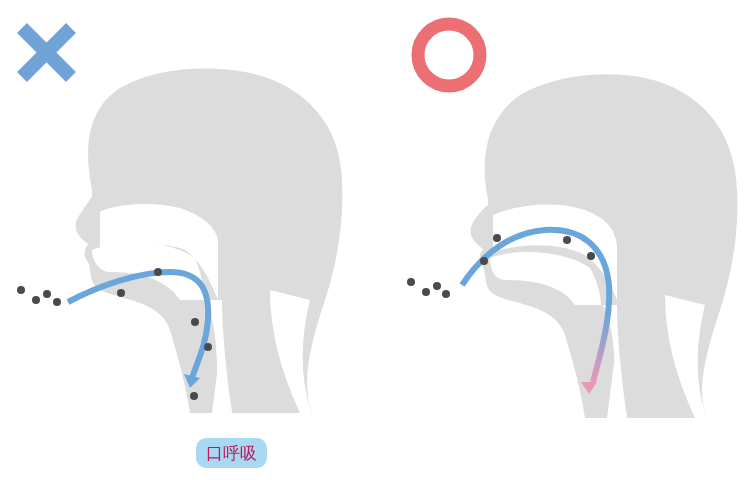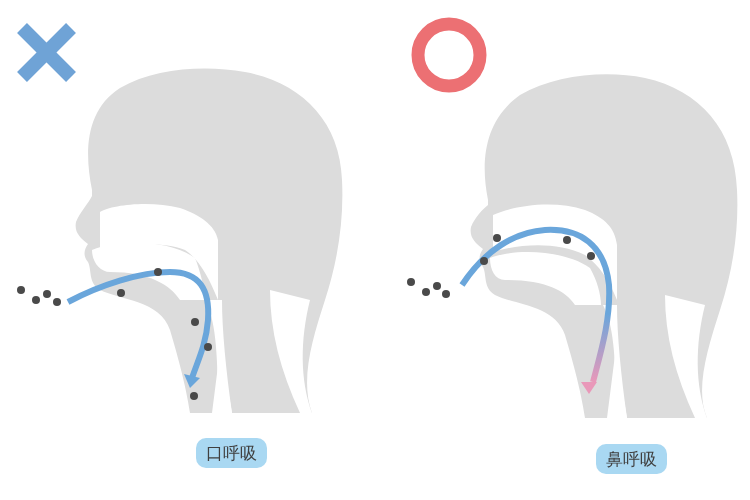--- a/index.html
+++ b/index.html
@@ -3,21 +3,21 @@
   <meta charset="utf-8">
   <style>
     html, body { margin: 0; padding: 0; background: #ffffff; }
     body { width: 750px; height: 500px; position: relative; overflow: hidden;
            font-family: "DejaVu Sans", sans-serif; }
     .panel { position: absolute; top: 0; width: 375px; height: 500px; }
     .panel.left { left: 0; }
     .panel.right { left: 375px; }
     svg { position: absolute; left: 0; top: 0; }
     .label { position: absolute; background: #a9d8f2; border-radius: 10px;
-             font-size: 17px; color: #404040; padding: 3px 10px; line-height: 24px;
+             font-size: 17px; color: #be185d; padding: 3px 10px; line-height: 24px;
              letter-spacing: 0px; }
   </style>
 </head>
 <body>
 
 <div class="panel left">
   <svg width="375" height="500" viewBox="0 0 375 500">
 
     <g>
       <line x1="22" y1="28" x2="71" y2="77" stroke="#6fa3d6" stroke-width="14"></line>
@@ -97,14 +97,13 @@
       <circle cx="36" cy="282" r="4"></circle>
       <circle cx="51" cy="292" r="4"></circle>
       <circle cx="62" cy="286" r="4"></circle>
       <circle cx="71" cy="294" r="4"></circle>
       <circle cx="122" cy="238" r="4"></circle>
       <circle cx="109" cy="261" r="4"></circle>
       <circle cx="192" cy="240" r="4"></circle>
       <circle cx="216" cy="256" r="4"></circle>
     </g>
   </svg>
-  <div class="label" style="left:221px; top:444px;">鼻呼吸</div>
 </div>
 
 </body></html>

